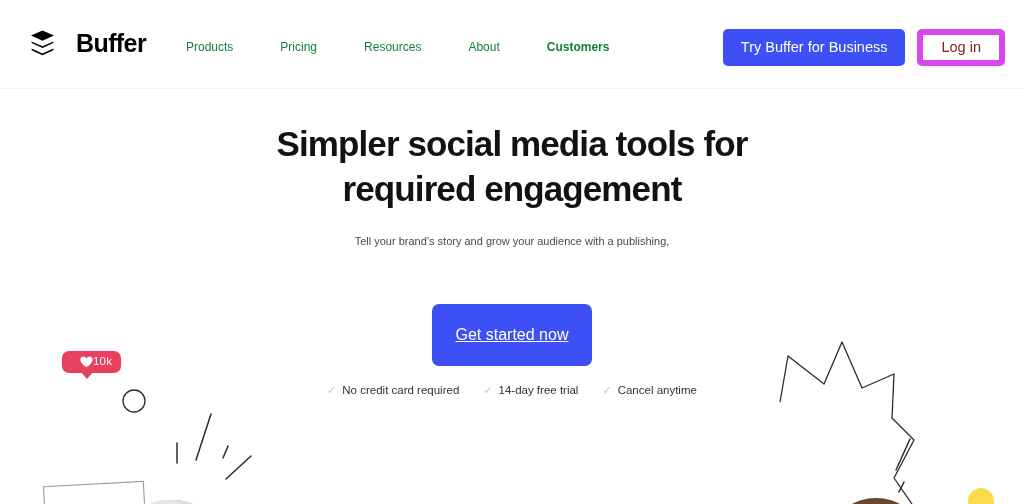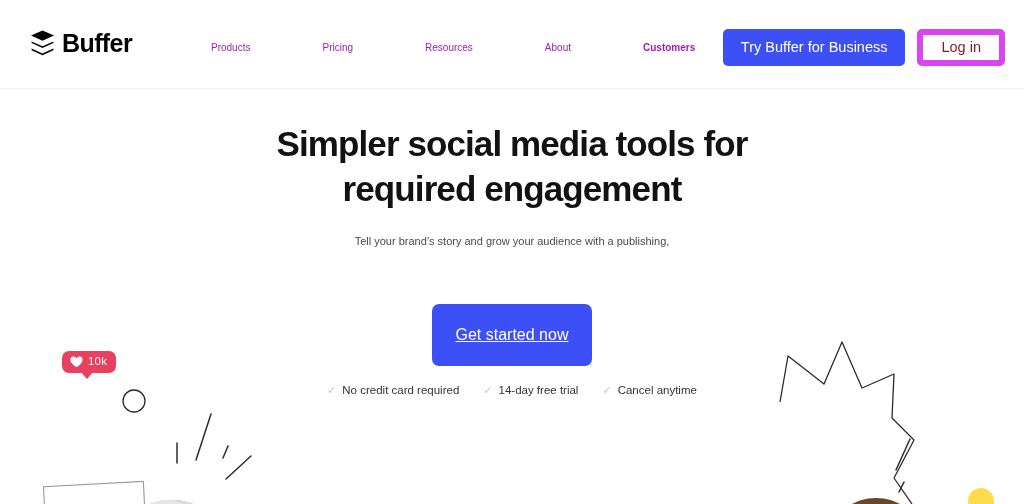--- a/index.html
+++ b/index.html
@@ -16,31 +16,31 @@
   .header {
     position:absolute; top:0; left:0; width:1024px; height:88px;
     background:#ffffff;
     display:flex; align-items:center;
     z-index:40;
   }
   .header-divider {
     position:absolute; top:88px; left:0; width:1024px; height:1px;
     background:#f0f0f2; z-index:39;
   }
-  .logo { position:absolute; left:30px; top:30px; display:flex; align-items:center; gap:7px; }
+  .logo { position:absolute; left:30px; top:30px; display:flex; align-items:center; gap:21px; }
   .logo-mark { width:25px; height:27px; display:block; }
   .logo-text {
     font-size:25px; font-weight:bold; color:#000000;
     letter-spacing:-0.6px; line-height:1;
   }
 
   .nav { position:absolute; left:186px; top:38px; display:flex; align-items:center; gap:0px; }
   .nav-item {
-    font-size:10px; color:#a21caf; line-height:19px;
-    padding:0 24px 0 0; margin-right:23px; white-space:nowrap; cursor:pointer;margin-left:25px;
+    font-size:12px; color:#15803d; line-height:19px;
+    padding:0 24px 0 0; margin-right:23px; white-space:nowrap; cursor:pointer;
   }
   .nav-item:last-child { margin-right:0; padding-right:0;font-weight:bold; }
 
   .header-actions { position:absolute; right:19px; top:29px; display:flex; align-items:center; gap:12px; }
   .btn-primary-sm {
     background:#3d50f5; color:#ffffff;
     font-size:14.5px; line-height:1;
     padding:0 18px; height:37px;
     border:none; border-radius:5px;
     display:flex; align-items:center; justify-content:center;
@@ -88,23 +88,23 @@
   .trust-item { display:flex; align-items:center; gap:6px; white-space:nowrap; }
   .trust-check { color:#c4c4c8; font-size:11px; line-height:1; }
   .trust-label { font-size:11.5px; color:#32323a; line-height:1; }
 
   
   .illus { position:absolute; top:0; pointer-events:none; }
   .illus-left { left:0; width:340px; height:416px; }
   .illus-right { right:0; width:280px; height:416px; }
   .badge {
     position:absolute;
-    display:flex; align-items:center; gap:5px;
+    display:flex; align-items:center; 
     border-radius:7px;
-    padding:5px 9px 5px 8px;
+    padding:5px 9px 5px 18px;
     color:#ffffff;
     font-size:11px; line-height:1;
   }
   .badge .cnt { font-size:11.5px; color:#ffffff; letter-spacing:0.2px; }
   .badge-tail {
     position:absolute; bottom:-6px; left:18px;
     width:0; height:0;
     border-left:7px solid transparent;
     border-right:7px solid transparent;
   }

